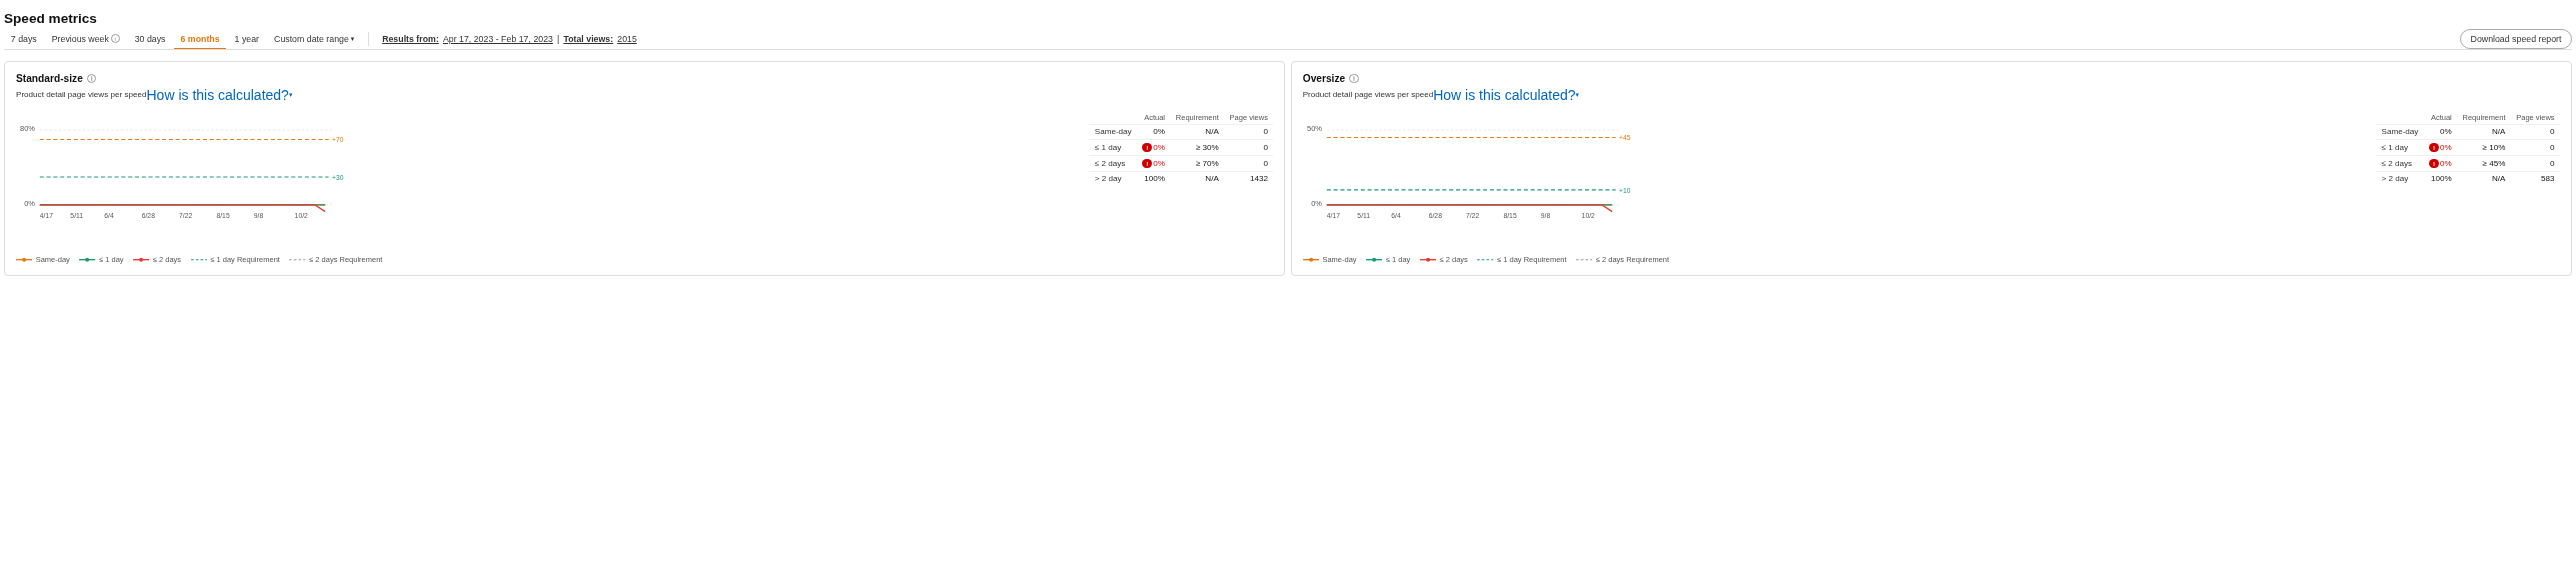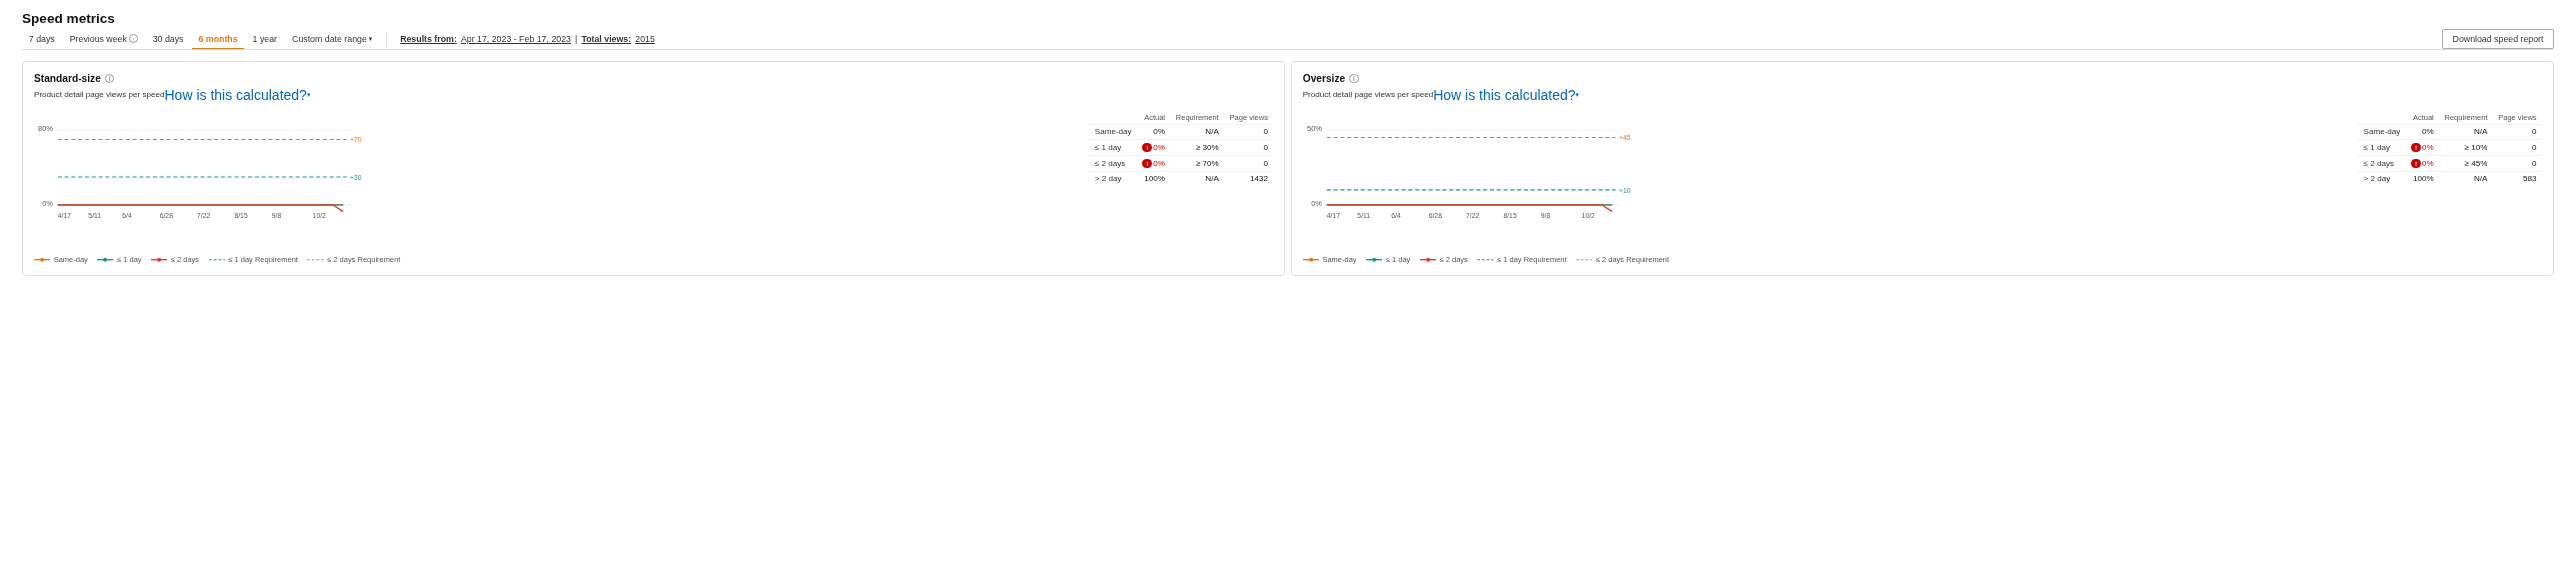--- a/index.html
+++ b/index.html
@@ -1,29 +1,29 @@
 <!DOCTYPE html>
 <html style="font-size:11px"><head>
   <meta charset="utf-8">
   <style>
     * { box-sizing: border-box; margin: 0; padding: 0; }
     body { font-family: Arial, sans-serif; font-size: 8.8px; background: #fff; color: #111; }
-    .page { padding: 11px 22px; }
+    .page { padding: 11px 4px; }
     .page-title { font-size: 13.6px; font-weight: bold; margin-bottom: 2.7px; }
     .page-subtitle { font-size: 8.1px; color: #555; margin-bottom: 9.5px; }
     .page-subtitle a { color: #0066c0; text-decoration: none; }
     .toolbar { display: flex; align-items: center; gap: 0; margin-bottom: 11px; border-bottom: 0.7px solid #ddd; padding-bottom: 0; }
     .toolbar-left { display: flex; align-items: center; gap: 1.4px; flex: 1; }
     .time-btn { padding: 4.1px 6.8px; cursor: pointer; border: none; background: none; font-size: 8.8px; color: #333; border-bottom: 1.4px solid transparent; margin-bottom: -0.7px; }
     .time-btn.active { color: #e47911; border-bottom: 1.4px solid #e47911; font-weight: bold; }
     .time-btn-with-icon { display: flex; align-items: center; gap: 2px; }
     .divider-v { width: 0.7px; height: 13.6px; background: #ddd; margin: 0 5.4px; }
     .results-info { font-size: 8.8px; color: #333; padding: 4.1px 6.8px; display: flex; align-items: center; gap: 4.1px; text-decoration: underline; }
     .results-info strong { font-weight: bold; }
-    .download-btn { padding: 4.1px 9.5px; border: 0.7px solid #aaa; border-radius: 2px; background: #fff; cursor: pointer; font-size: 8.8px; color: #333; white-space: nowrap; }
+    .download-btn { padding: 4.1px 9.5px; border: 0.7px solid #aaa; border-radius: 10px; background: #fff; cursor: pointer; font-size: 8.8px; color: #333; white-space: nowrap; }
     .charts-row { display: flex; gap: 0; }
     .chart-panel { flex: 1; border: 0.7px solid #ddd; border-radius: 4px; padding: 11px; margin-right: 5.4px; }
     .chart-panel:last-child { margin-right: 0; }
     .panel-title { font-size: 10.2px; font-weight: bold; margin-bottom: 2.7px; display: flex; align-items: center; gap: 4.1px; }
     .info-icon { display: inline-flex; align-items: center; justify-content: center; width: 9.5px; height: 9.5px; border-radius: 50%; border: 0.7px solid #999; font-size: 6.8px; color: #999; cursor: pointer; }
     .panel-subtitle { font-size: 8.1px; color: #333; margin-bottom: 8.1px; display: flex; align-items: center; gap: 0; }
     .panel-subtitle a { color: #0066c0; text-decoration: none; font-size: 14px; }
     .chart-area { display: flex; gap: 6.8px; }
     .chart-svg-area { flex: 1; position: relative; }
     .chart-legend { margin-top: 6.8px; display: flex; flex-wrap: wrap; gap: 9.5px; font-size: 7.5px; color: #555; }

